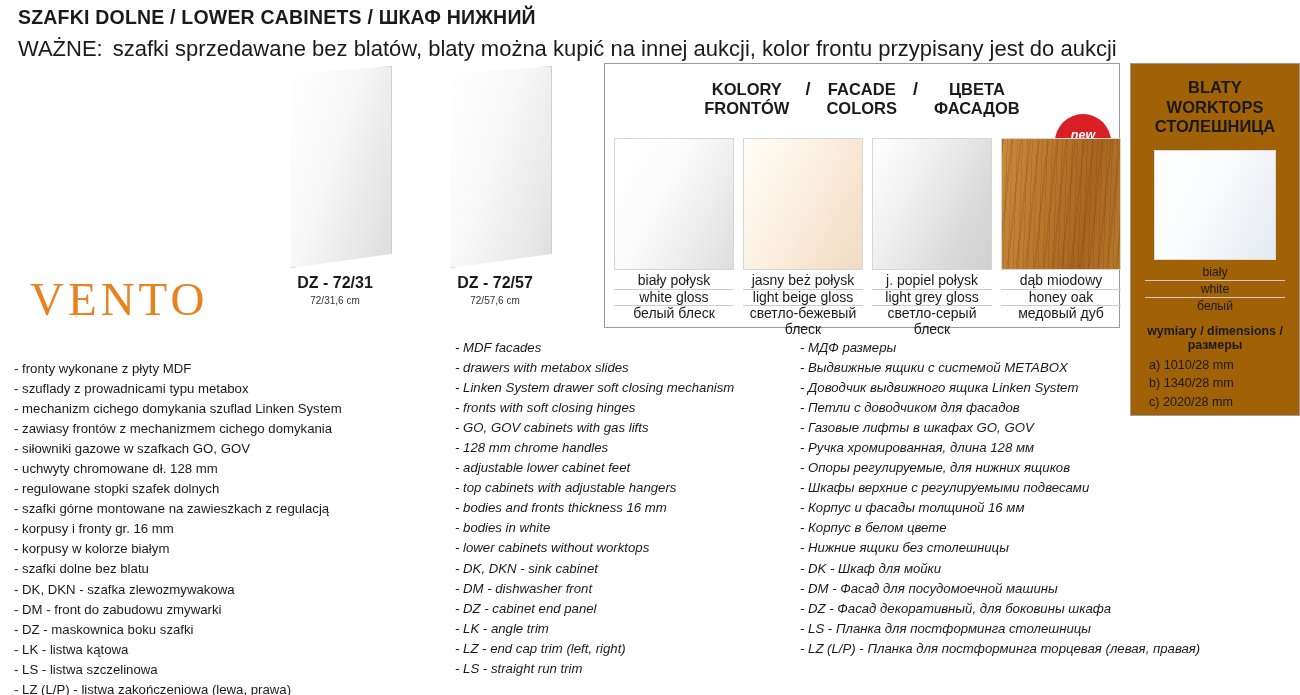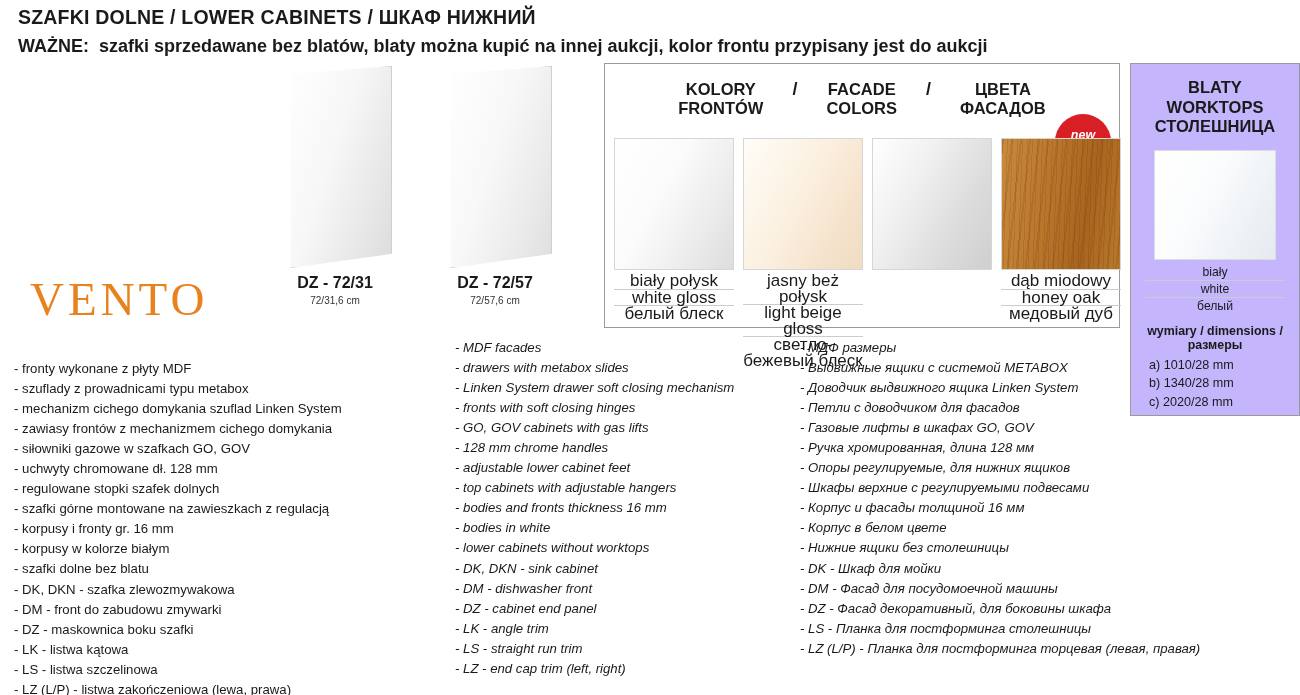--- a/index.html
+++ b/index.html
@@ -23,22 +23,22 @@
     top: 6px;
     font-size: 19.5px;
     font-weight: bold;
     letter-spacing: 0.2px;
     white-space: nowrap;
   }
   #header-note {
     position: absolute;
     left: 18px;
     top: 36px;
-    font-size: 18px;
-    font-weight: bold;
+    font-size: 22px;
+    font-weight: normal;
     white-space: nowrap;
   }
   #header-note .note-label {
     margin-right: 10px;
   }
 
   
   .panel-figure {
     position: absolute;
   }
@@ -120,21 +120,21 @@
     width: 516px;
     height: 265px;
     border: 1px solid #9a9a9a;
     box-sizing: border-box;
     background: #fff;
   }
   #colors-head {
     display: flex;
     justify-content: center;
     align-items: flex-start;
-    gap: 27px;
+    gap: 14px;
     padding-top: 16px;
     font-weight: bold;
     font-size: 16.5px;
     line-height: 19px;
     text-align: center;
   }
   #colors-head .slash {
     font-weight: bold;
     font-size: 18px;
     padding: 0 2px;
@@ -162,21 +162,21 @@
   .sw-beige  { background: linear-gradient(118deg, #fffdf8 0%, #fbf0e0 45%, #f6e3cd 75%, #f0dcc3 100%); }
   .sw-grey   { background: linear-gradient(118deg, #ffffff 0%, #f0f0f0 35%, #dcdcdc 70%, #cfcfcf 100%); }
   .sw-oak    {
     background:
       repeating-linear-gradient(96deg, rgba(120,64,14,0.20) 0px, rgba(120,64,14,0.20) 2px, rgba(255,255,255,0) 2px, rgba(255,255,255,0) 9px),
       repeating-linear-gradient(92deg, rgba(60,28,4,0.12) 0px, rgba(60,28,4,0.12) 1px, rgba(255,255,255,0) 1px, rgba(255,255,255,0) 5px),
       linear-gradient(100deg, #c98a3c 0%, #b9762b 40%, #a8641f 70%, #b97a2c 100%);
   }
   .sw-label {
     text-align: center;
-    font-size: 17px;
+    font-size: 14px;
     line-height: 15.5px;
     padding-top: 3px;
   }
   .sw-label .l2, .sw-label .l3 {
     border-top: 1px solid #cccccc;
   }
   #new-color-badge {
     position: absolute;
     right: 8px;
     top: 50px;
@@ -198,21 +198,21 @@
 
   
   #worktops-box {
     position: absolute;
     left: 1130px;
     top: 63px;
     width: 170px;
     height: 353px;
     border: 1px solid #9a9a9a;
     box-sizing: border-box;
-    background: #c4b5fd;
+    background: #a16207;
   }
   #worktops-head {
     text-align: center;
     font-weight: bold;
     font-size: 16.5px;
     line-height: 19.5px;
     padding-top: 14px;
   }
   #worktop-swatch {
     width: 122px;
@@ -302,20 +302,25 @@
     <div class="swatch-cell">
       <div class="swatch sw-beige"></div>
       <div class="sw-label">
         <div class="l1">jasny beż połysk</div>
         <div class="l2">light beige gloss</div>
         <div class="l3">светло-бежевый блеск</div>
       </div>
     </div>
     <div class="swatch-cell">
       <div class="swatch sw-grey"></div>
+      <div class="sw-label">
+        <div class="l1">j. popiel połysk</div>
+        <div class="l2">light grey gloss</div>
+        <div class="l3">светло-серый блеск</div>
+      </div>
     </div>
     <div class="swatch-cell">
       <div class="swatch sw-oak"></div>
       <div class="sw-label">
         <div class="l1">dąb miodowy</div>
         <div class="l2">honey oak</div>
         <div class="l3">медовый дуб</div>
       </div>
     </div>
   </div>
@@ -370,22 +375,22 @@
   <div class="feat">- 128 mm chrome handles</div>
   <div class="feat">- adjustable lower cabinet feet</div>
   <div class="feat">- top cabinets with adjustable hangers</div>
   <div class="feat">- bodies and fronts thickness 16 mm</div>
   <div class="feat">- bodies in white</div>
   <div class="feat">- lower cabinets without worktops</div>
   <div class="feat">- DK, DKN - sink cabinet</div>
   <div class="feat">- DM - dishwasher front</div>
   <div class="feat">- DZ - cabinet end panel</div>
   <div class="feat">- LK - angle trim</div>
+  <div class="feat">- LZ - end cap trim (left, right)</div>
   <div class="feat">- LS - straight run trim</div>
-  <div class="feat">- LZ - end cap trim (left, right)</div>
 </div>
 
 <div class="feature-col" id="col-ru">
   <div class="feat">- МДФ размеры</div>
   <div class="feat">- Выдвижные ящики с системой METABOX</div>
   <div class="feat">- Доводчик выдвижного ящика Linken System</div>
   <div class="feat">- Петли с доводчиком для фасадов</div>
   <div class="feat">- Газовые лифты в шкафах GO, GOV</div>
   <div class="feat">- Ручка хромированная, длина 128 мм</div>
   <div class="feat">- Опоры регулируемые, для нижних ящиков</div>

